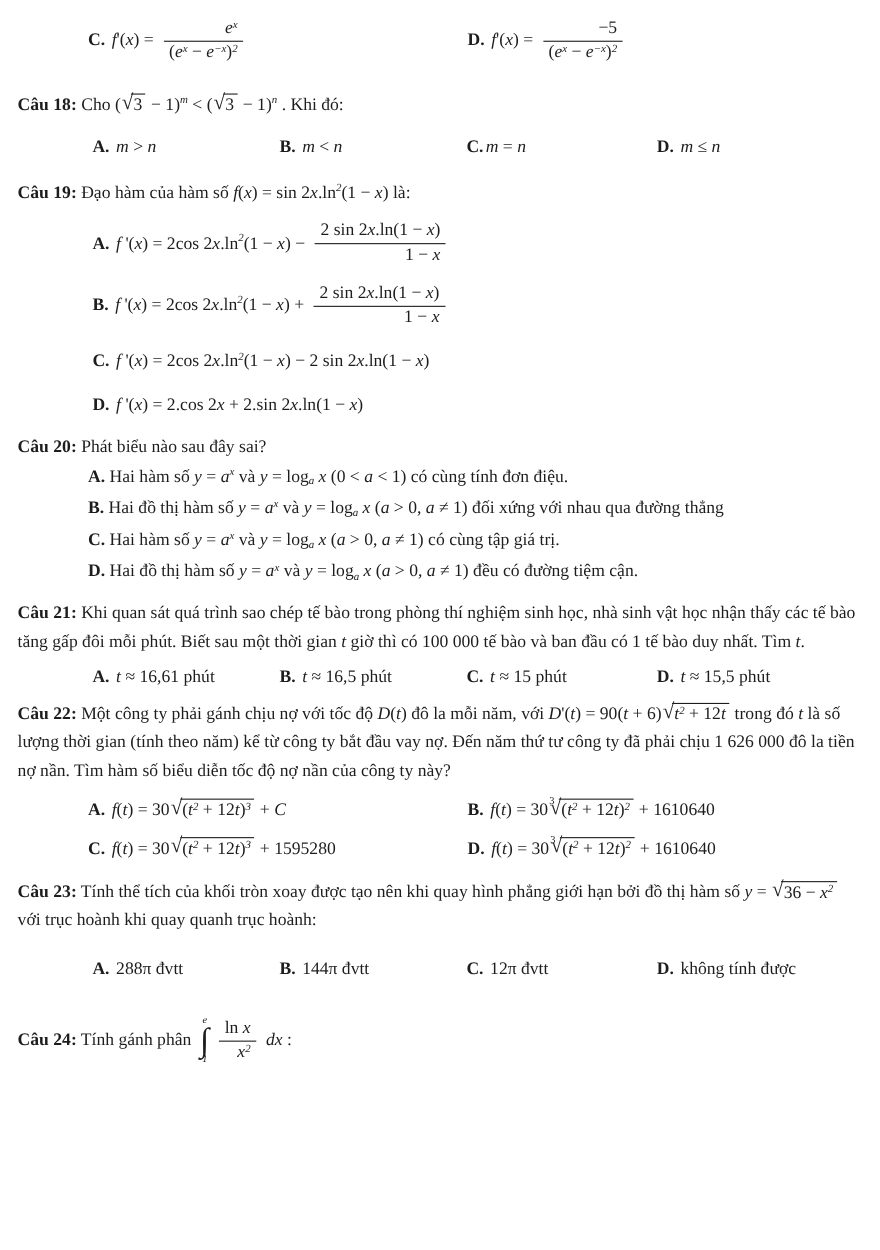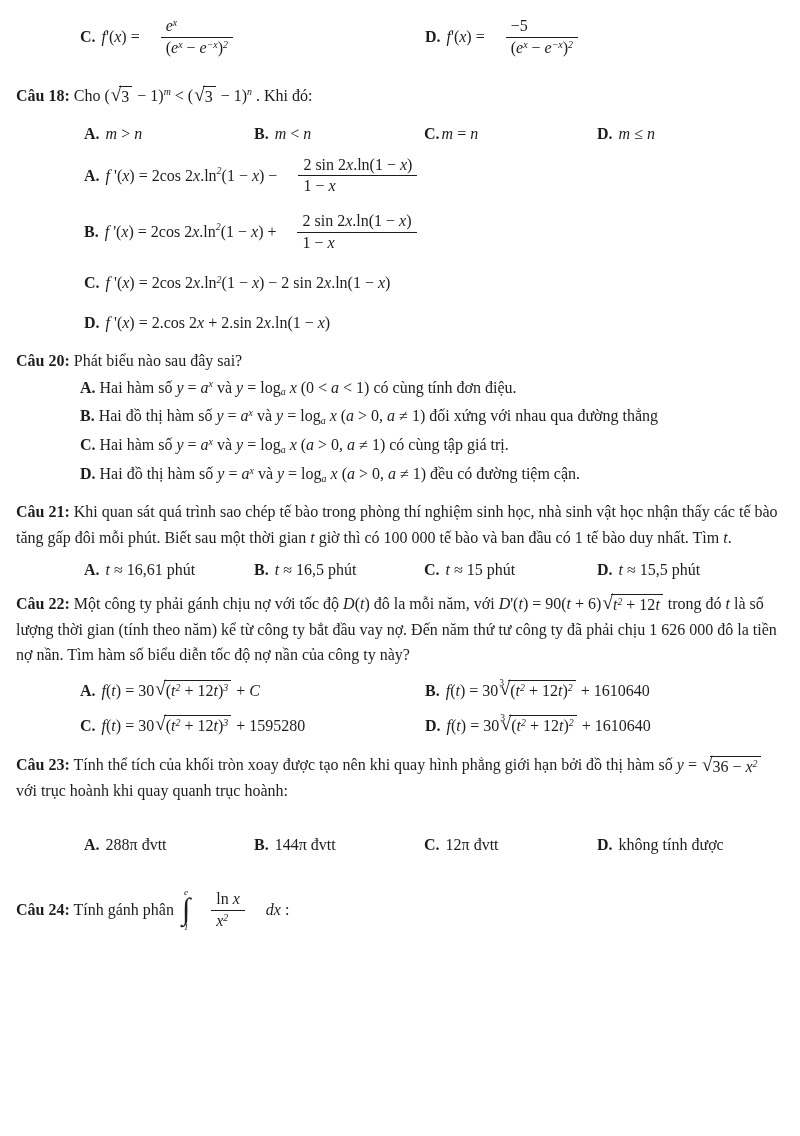--- a/index.html
+++ b/index.html
@@ -11,21 +11,21 @@
   }
   .page{box-sizing:border-box;width:800px;height:1136px;padding:14px 16px 0 16px;}
   .stem{line-height:1.62;}
   .tb{font-weight:bold;}
   .mi{font-style:italic;}
   .tx{}
   .sup{font-size:0.62em;font-style:italic;position:relative;top:-0.52em;line-height:0;}
   .sub{font-size:0.62em;font-style:italic;position:relative;top:0.28em;line-height:0;}
   .lbl{margin-right:6px;}
   
-  .frac{display:inline-flex;flex-direction:column;text-align:left;vertical-align:middle;margin:0 17px;line-height:1.3;}
+  .frac{display:inline-flex;flex-direction:column;text-align:right;vertical-align:middle;margin:0 5px;line-height:1.3;}
   .num,.den{display:block;padding:0 5px;}
   .den{border-top:1.2px solid currentColor;}
   
   .sqrt{display:inline-flex;align-items:stretch;vertical-align:middle;margin:0 1px;white-space:nowrap;}
   .rsign{align-self:flex-start;line-height:1;font-size:1.2em;margin-right:-2px;transform:translateY(-0.06em);}
   .ridx{align-self:flex-start;font-size:0.6em;margin-right:-0.45em;transform:translateY(-0.3em);z-index:1;}
   .rbar{border-top:1.3px solid currentColor;padding:0 3px 0 2px;line-height:1.25;}
   
   .intg{display:inline-flex;flex-direction:column;align-items:center;vertical-align:middle;line-height:1;margin:0 4px;}
   .ilim{font-size:0.58em;font-style:italic;}
@@ -74,20 +74,21 @@
         </span><span class="tx"> − 1)</span><span class="sup">n</span><span class="tx"> .  Khi đó:</span></div>
     <div class="row4" style="margin-top:16px;">
       <div class="c1"><span class="tb lbl">A.</span><span><span class="mi">m</span><span class="tx"> &gt; </span><span class="mi">n</span></span></div>
       <div class="c2"><span class="tb lbl">B.</span><span><span class="mi">m</span><span class="tx"> &lt; </span><span class="mi">n</span></span></div>
       <div class="c3"><span class="tb" style="margin-right:2px;">C.</span><span><span class="mi">m</span><span class="tx"> = </span><span class="mi">n</span></span></div>
       <div class="c4"><span class="tb lbl">D.</span><span><span class="mi">m</span><span class="tx"> ≤ </span><span class="mi">n</span></span></div>
     </div>
   </div>
 
   <div>
+    <div class="stem" style="margin-top:20px;"><span class="tb">Câu 19:</span><span class="tx"> Đạo hàm của hàm số </span><span class="mi">f</span><span class="tx">(</span><span class="mi">x</span><span class="tx">) = sin 2</span><span class="mi">x</span><span class="tx">.ln</span><span class="sup">2</span><span class="tx">(1 − </span><span class="mi">x</span><span class="tx">) là:</span></div>
     <div class="ind mline" style="margin-top:12px;">
       <span class="tb lbl">A.</span>
       <span class="mrow"><span class="mi">f</span><span class="tx"> '(</span><span class="mi">x</span><span class="tx">) = 2cos 2</span><span class="mi">x</span><span class="tx">.ln</span><span class="sup">2</span><span class="tx">(1 − </span><span class="mi">x</span><span class="tx">) − </span><span class="frac"><span class="num"><span class="tx">2 sin 2</span><span class="mi">x</span><span class="tx">.ln(1 − </span><span class="mi">x</span><span class="tx">)</span></span><span class="den"><span class="tx">1 − </span><span class="mi">x</span></span></span></span>
     </div>
     <div class="ind mline" style="margin-top:14px;">
       <span class="tb lbl">B.</span>
       <span class="mrow"><span class="mi">f</span><span class="tx"> '(</span><span class="mi">x</span><span class="tx">) = 2cos 2</span><span class="mi">x</span><span class="tx">.ln</span><span class="sup">2</span><span class="tx">(1 − </span><span class="mi">x</span><span class="tx">) + </span><span class="frac"><span class="num"><span class="tx">2 sin 2</span><span class="mi">x</span><span class="tx">.ln(1 − </span><span class="mi">x</span><span class="tx">)</span></span><span class="den"><span class="tx">1 − </span><span class="mi">x</span></span></span></span>
     </div>
     <div class="ind" style="margin-top:20px;">
       <span class="tb lbl">C.</span><span><span class="mi">f</span><span class="tx"> '(</span><span class="mi">x</span><span class="tx">) = 2cos 2</span><span class="mi">x</span><span class="tx">.ln</span><span class="sup">2</span><span class="tx">(1 − </span><span class="mi">x</span><span class="tx">) − 2 sin 2</span><span class="mi">x</span><span class="tx">.ln(1 − </span><span class="mi">x</span><span class="tx">)</span></span>
@@ -140,21 +141,21 @@
           <span class="mrow"><span class="mi">f</span><span class="tx">(</span><span class="mi">t</span><span class="tx">) = 30</span><span class="sqrt"><span class="ridx">3</span><span class="rsign">√</span><span class="rbar"><span class="tx">(</span><span class="mi">t</span><span class="sup">2</span><span class="tx"> + 12</span><span class="mi">t</span><span class="tx">)</span><span class="sup">2</span></span></span><span class="tx"> + 1610640</span></span>
         </div>
     </div>
   </div>
 
   <div>
     <div class="stem" style="margin-top:16px;"><span class="tb">Câu 23:</span><span class="tx"> Tính thể tích của khối tròn xoay được tạo nên khi quay hình phẳng giới hạn bởi đồ thị hàm số </span><span class="mi">y</span><span class="tx"> = </span><span class="sqrt">
           <span class="rsign">√</span>
           <span class="rbar"><span class="tx">36 − </span><span class="mi">x</span><span class="sup">2</span></span>
         </span><span class="tx">  với trục hoành khi quay quanh trục hoành:</span></div>
-    <div class="row4" style="margin-top:32px;">
+    <div class="row4" style="margin-top:22px;">
       <div class="c1"><span class="tb lbl">A.</span><span><span class="tx">288π  đvtt</span></span></div>
       <div class="c2"><span class="tb lbl">B.</span><span><span class="tx">144π  đvtt</span></span></div>
       <div class="c3"><span class="tb lbl">C.</span><span><span class="tx">12π  đvtt</span></span></div>
       <div class="c4"><span class="tb lbl">D.</span><span><span class="tx">không tính được</span></span></div>
     </div>
   </div>
 
   <div>
     <div class="stem mline" style="margin-top:34px;">
         <span class="tb">Câu 24:</span>

